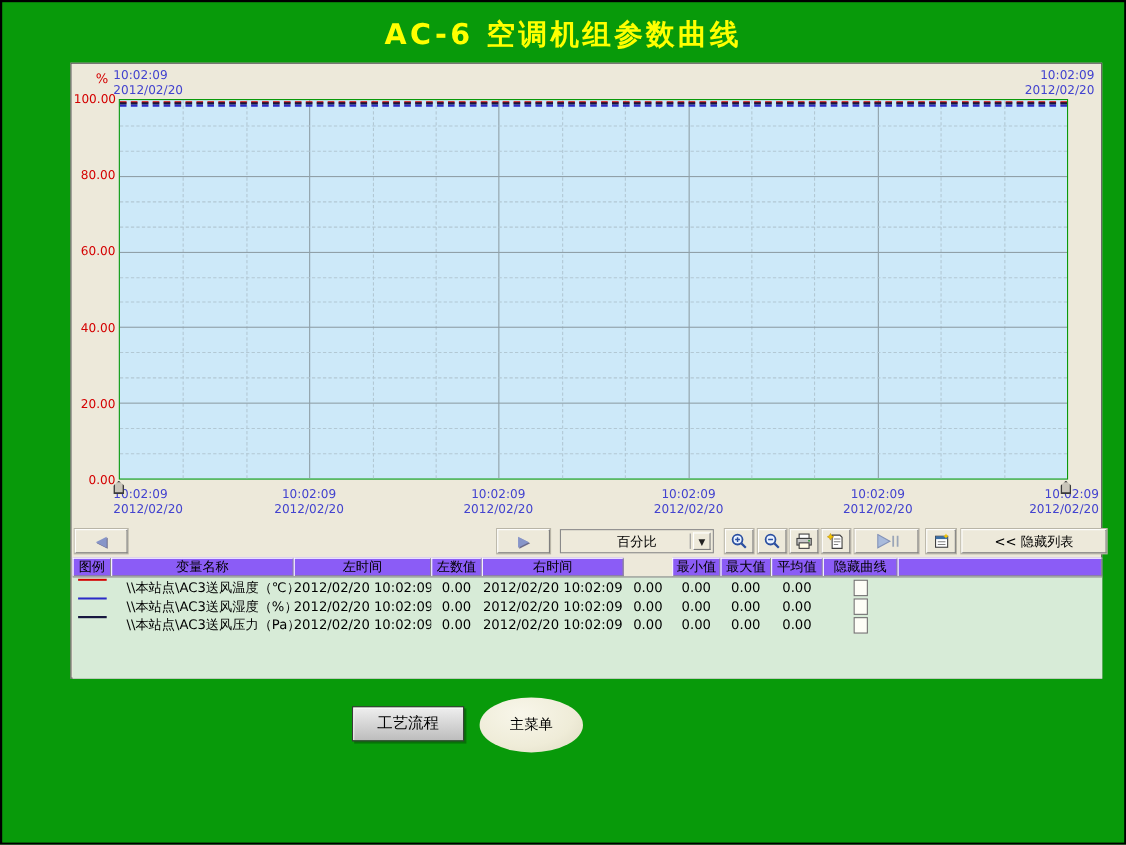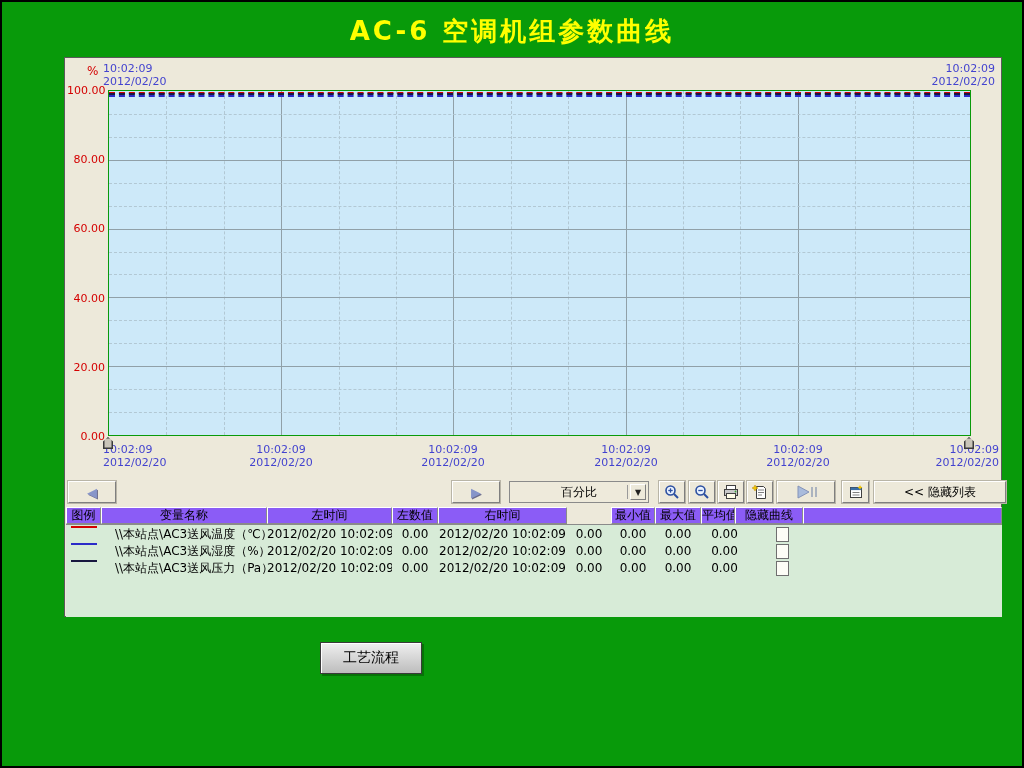--- a/index.html
+++ b/index.html
@@ -204,21 +204,21 @@
 
     <div class="grid-header">
       <div class="hcell" style="width:35px;">图例</div>
       <div class="hcell" style="width:166px;">变量名称</div>
       <div class="hcell" style="width:125px;">左时间</div>
       <div class="hcell" style="width:46px;">左数值</div>
       <div class="hcell" style="width:129px;">右时间</div>
       <div class="hcell" style="width:44px;margin-top:24px;">右数值</div>
       <div class="hcell" style="width:44px;">最小值</div>
       <div class="hcell" style="width:46px;">最大值</div>
-      <div class="hcell" style="width:34px;">平均值</div>
+      <div class="hcell" style="width:47px;">平均值</div>
       <div class="hcell" style="width:68px;">隐藏曲线</div>
       <div class="hcell" style="flex:1;"></div>
     </div>
 
     <div class="grid-body">
       <div class="trow" style="top:1px;">
         <div class="tcell" style="width:35px;">
             <div class="legend-line" style="background-color: rgb(212, 0, 0);"></div>
           </div>
         <div class="tcell name-cell" style="width:166px;">\\本站点\AC3送风温度（℃）</div>
@@ -264,13 +264,16 @@
         <div class="tcell" style="width:68px;">
             <div class="checkbox"></div>
           </div>
       </div>
     </div>
   </div>
 
   <div class="process-btn">
     <span>工艺流程</span>
   </div>
+  <div class="mainmenu-btn">
+    <span>主菜单</span>
+  </div>
 </div>
 
 </body></html>

